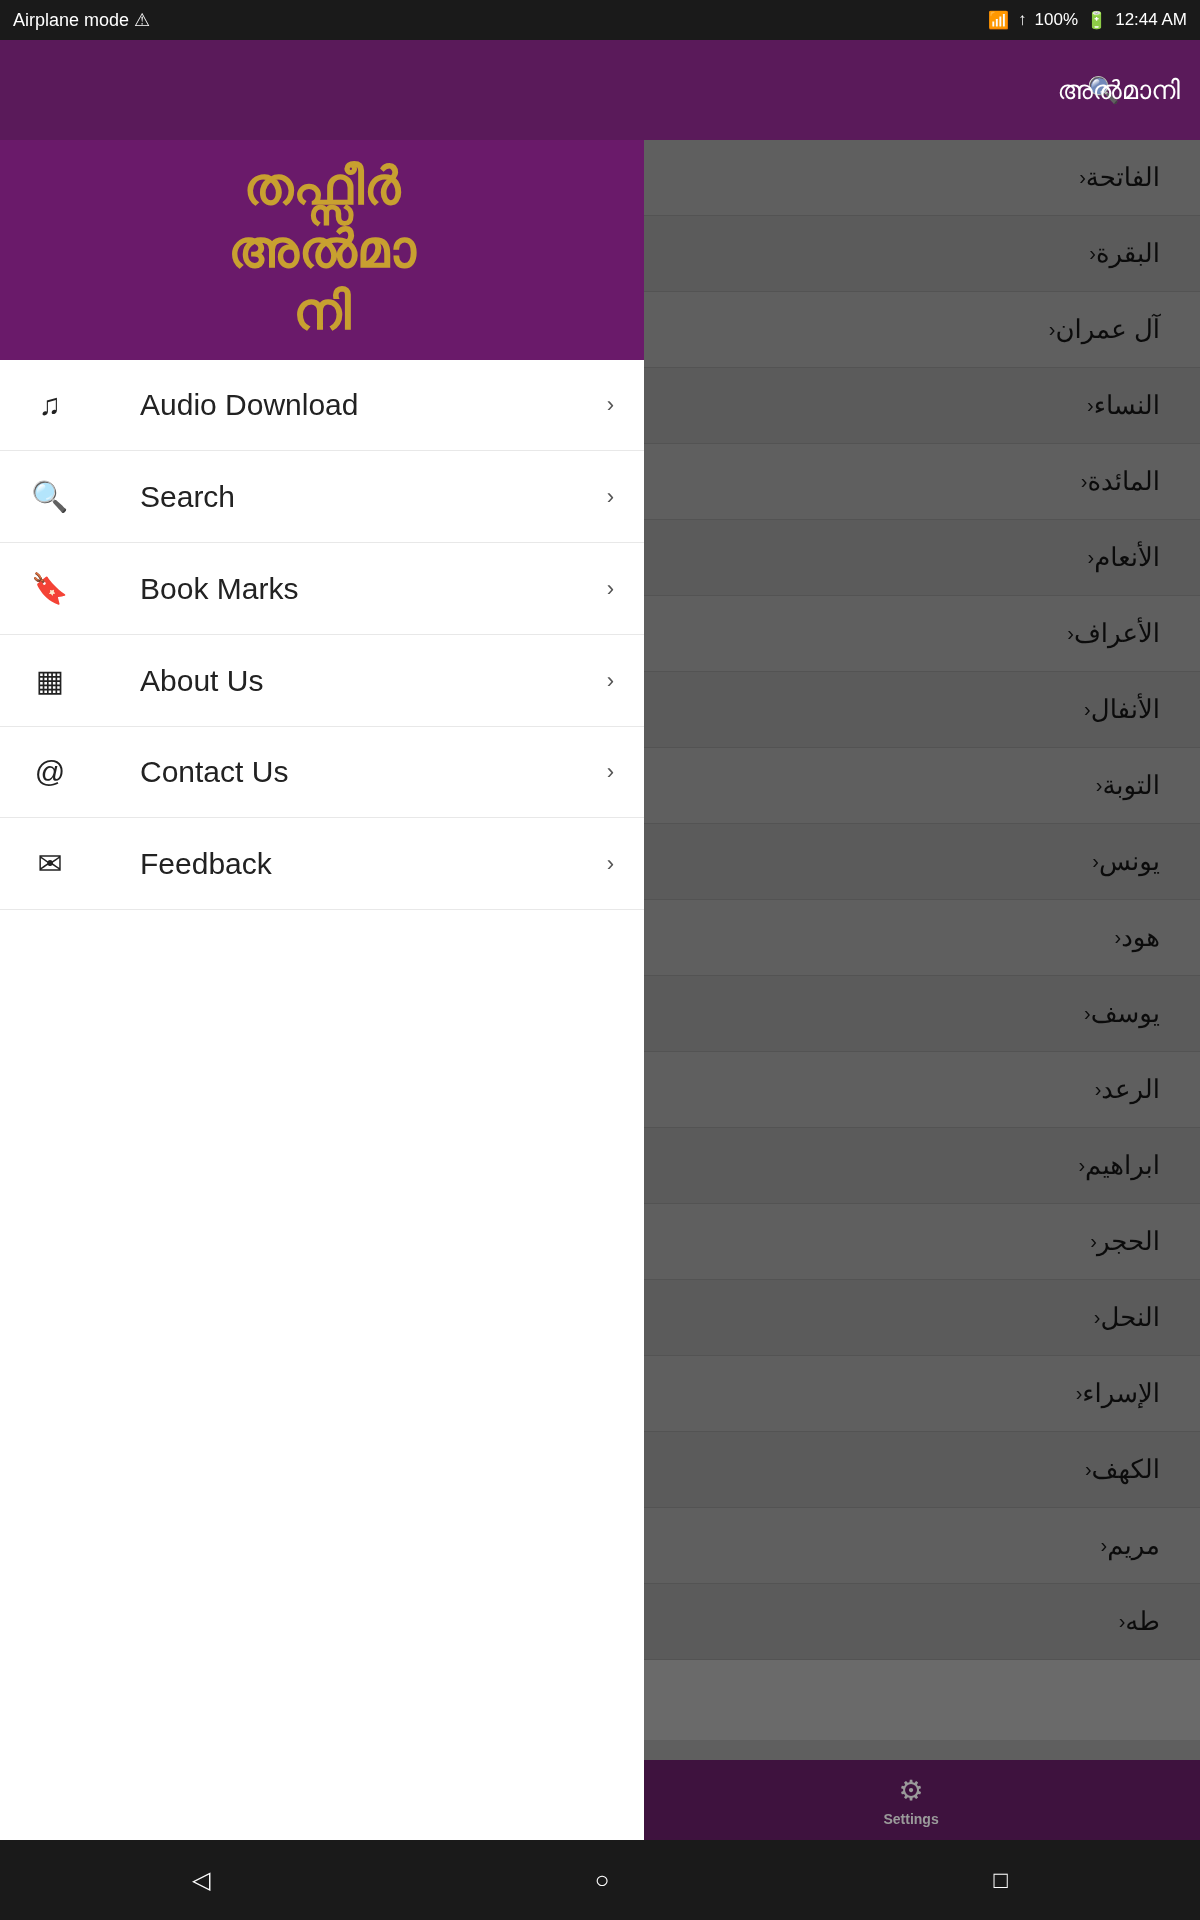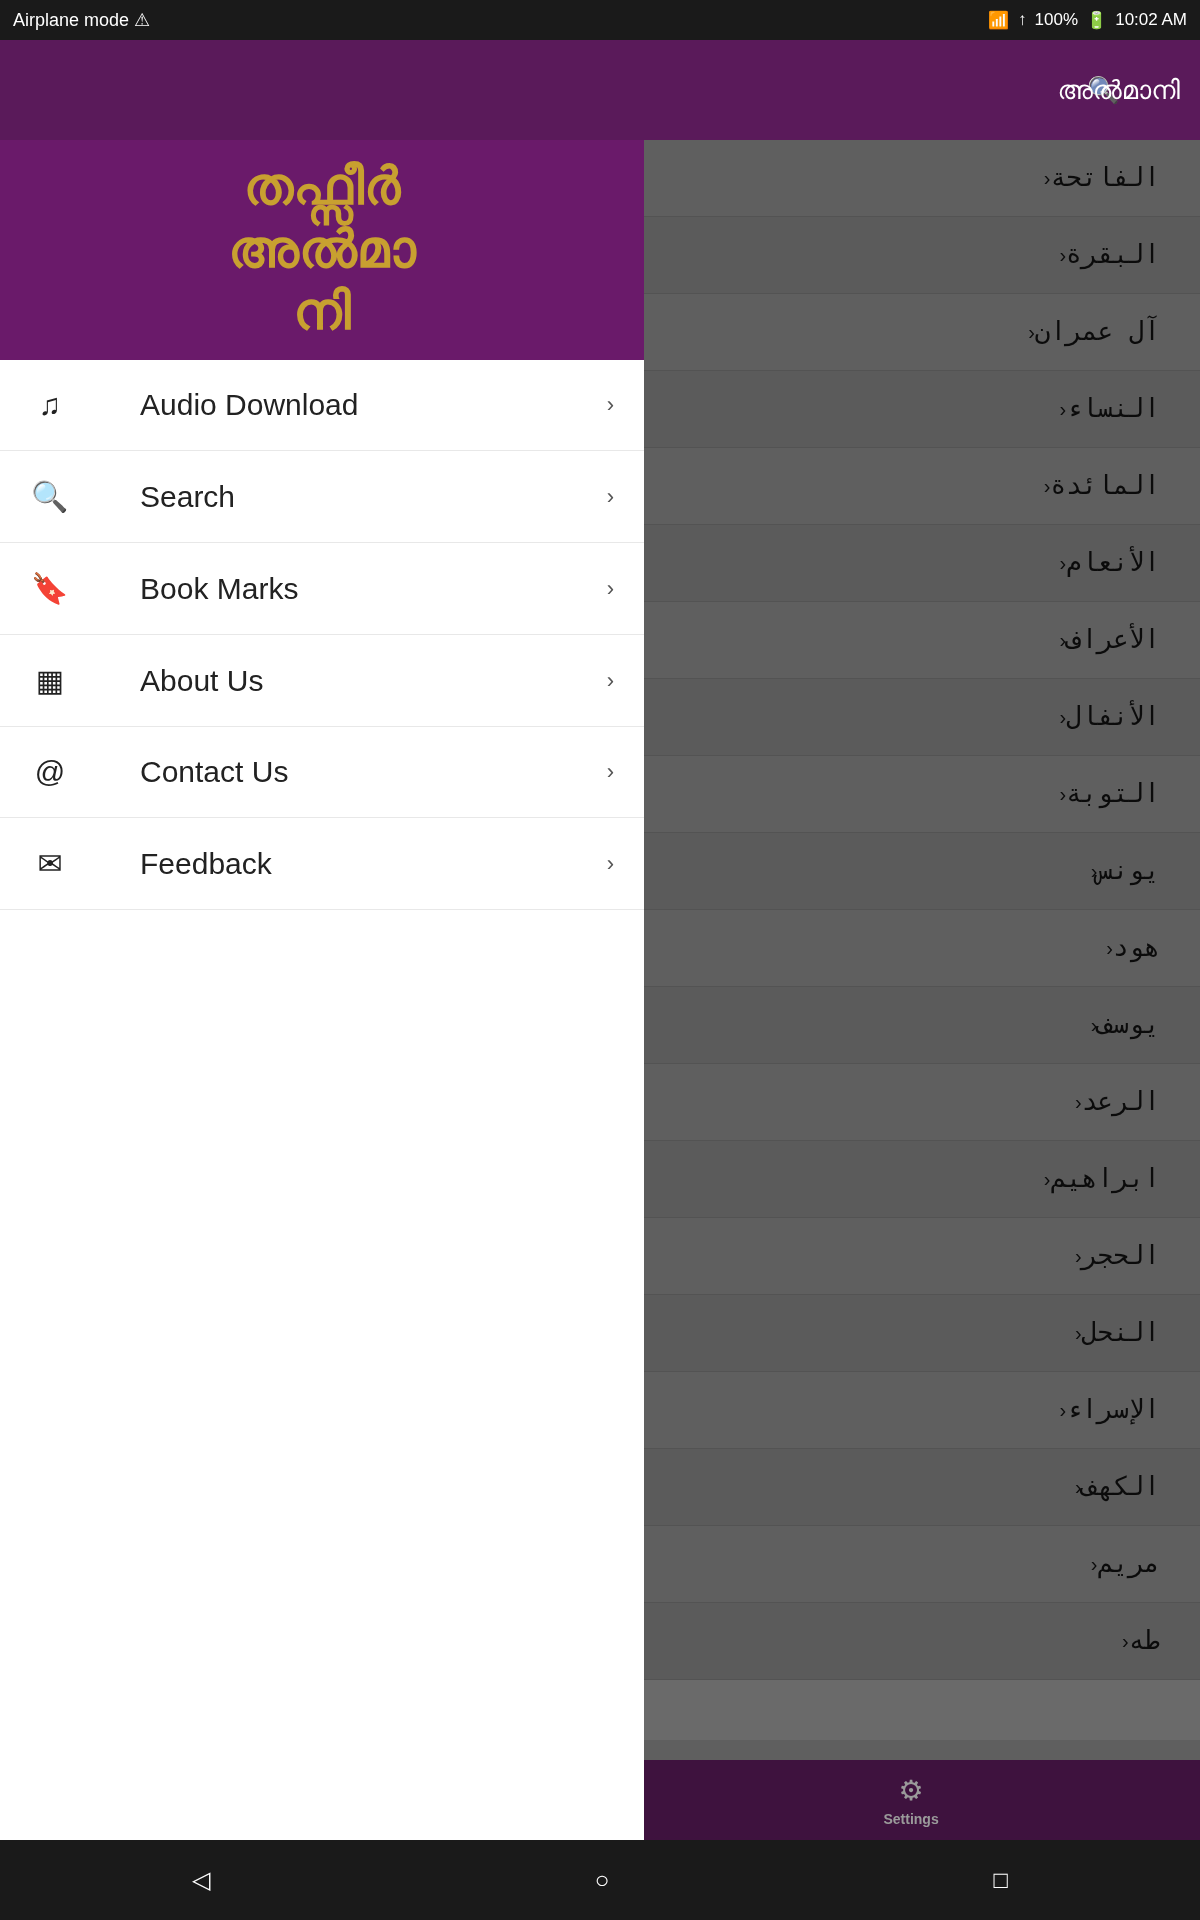--- a/index.html
+++ b/index.html
@@ -151,21 +151,20 @@
       background: #888;
     }
     .surah-item:nth-child(even) {
       background: #838383;
     }
     .surah-name {
       color: #111;
       font-size: 26px;
       margin-right: 10px;
       direction: rtl;
-      font-family: Liberation Mono, monospace;
     }
     .surah-arrow {
       color: #111;
       font-size: 20px;
     }
 
     
     .bottom-nav {
       width: 100%;
       height: 80px;
@@ -228,21 +227,21 @@
 
 <div class="status-bar">
   <div class="status-bar-left">
     <span>Airplane mode ⚠</span>
   </div>
   <div class="status-bar-right">
     <span>📶</span>
     <span>↑</span>
     <span>100%</span>
     <span>🔋</span>
-    <span>10:02 AM</span>
+    <span>12:44 AM</span>
   </div>
 </div>
 
 <div class="app-header">
   <span class="search-icon-header">🔍</span>
   <span class="header-title-right">അൽമാനി</span>
 </div>
 
 <div class="main-layout">
 

